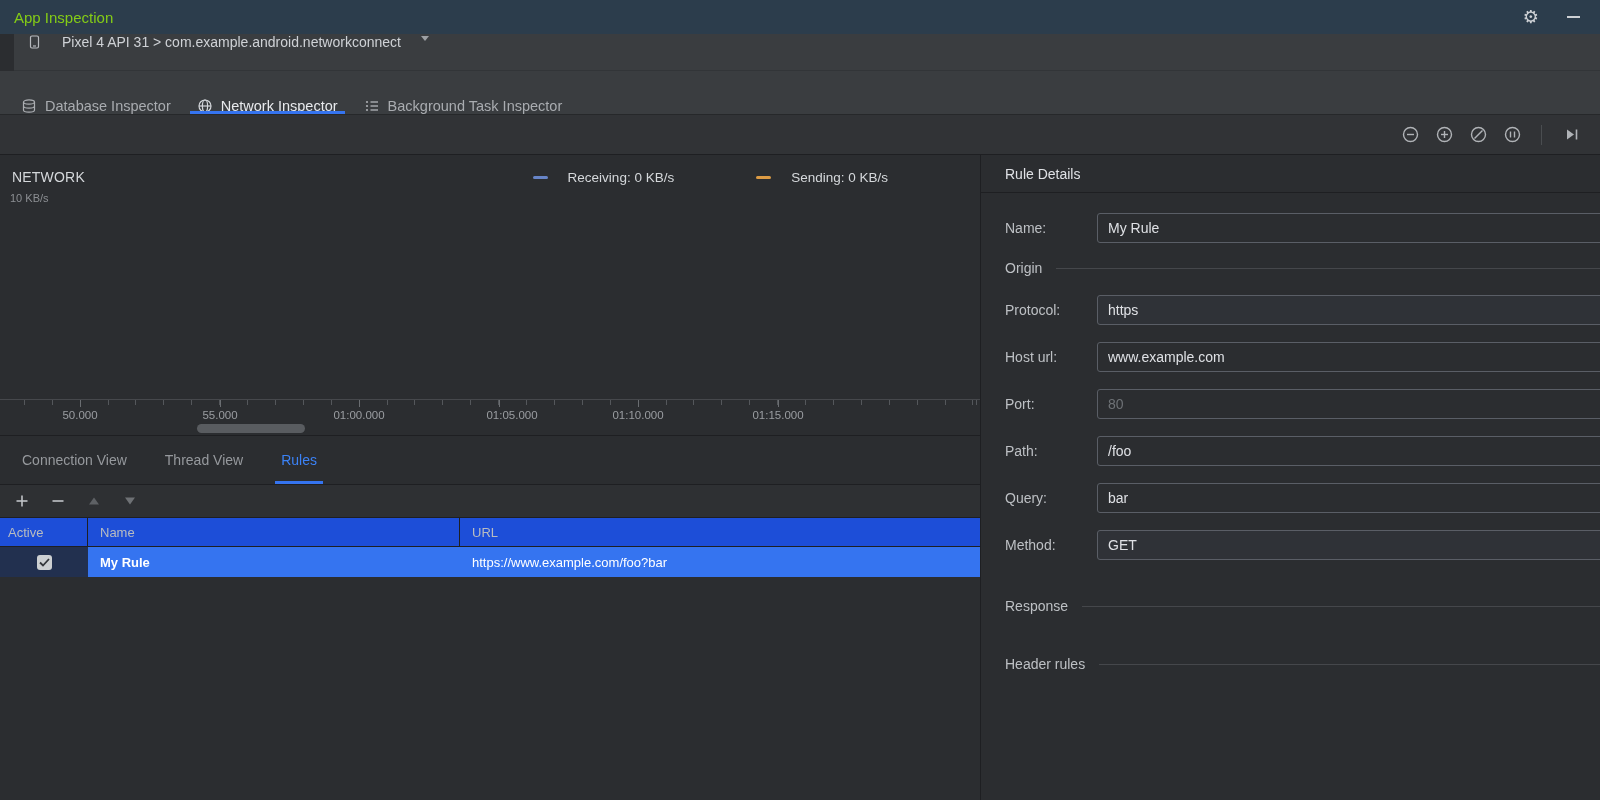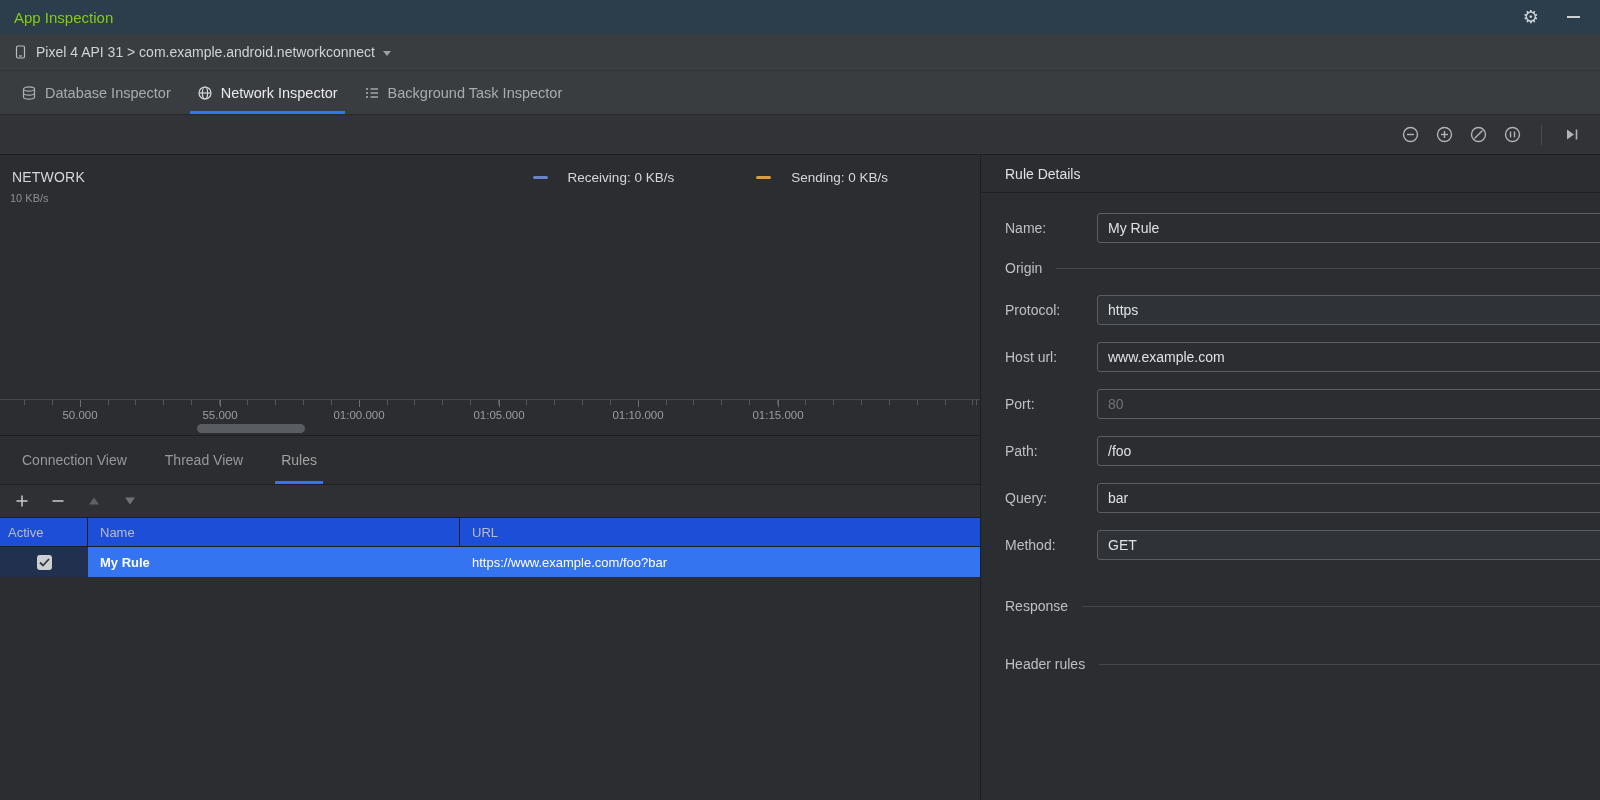--- a/index.html
+++ b/index.html
@@ -12,27 +12,27 @@
   .app { width:1600px; height:800px; display:flex; flex-direction:column; }
 
   
   .titlebar { height:34px; background:#2C3D4C; display:flex; align-items:center; padding:0 14px; flex:none; }
   .titlebar .title { font-size:15px; color:#84cc16; }
   .titlebar .spacer { flex:1; }
   .gear { font-size:18px; color:#CDD0D4; line-height:1; cursor:default; }
   .minbar { width:13px; height:2px; background:#CDD0D4; margin-left:28px; margin-right:6px; }
 
   
-  .devicebar { height:37px; background:#3A3D40; display:flex; align-items:center; padding:0 12px; gap:8px; flex:none; border-bottom:1px solid #323538; }
+  .devicebar { height:37px; background:#3A3D40; display:flex; padding:0 12px; gap:20px; flex:none; border-bottom:1px solid #323538;margin-left:14px; }
   .devicebar .dev-text { font-size:14px; color:#CFD2D6; }
   .tri-down { width:0; height:0; border-left:4px solid transparent; border-right:4px solid transparent; border-top:5px solid #9DA0A4; margin-top:2px; }
 
   
   .tabbar { height:44px; background:#3A3D40; display:flex; align-items:stretch; padding-left:8px; flex:none; border-bottom:1px solid #26282A; }
-  .itab { display:flex; align-items:center; gap:8px; padding:0 13px; font-size:14.5px; color:#A9ACB0; position:relative; cursor:default; }
+  .itab { display:flex; align-items:flex-end; gap:8px; padding:0 13px; font-size:14.5px; color:#A9ACB0; position:relative; cursor:default; }
   .itab svg { flex:none; }
   .itab.selected { color:#E8EAED; }
   .itab.selected::after { content:""; position:absolute; left:6px; right:6px; bottom:0; height:3px; background:#3574F0; }
 
   
   .ttoolbar { height:40px; background:#313336; border-bottom:1px solid #1E1F22; display:flex; align-items:center; justify-content:flex-end; padding-right:16px; gap:8px; flex:none; }
   .tbtn { width:26px; height:26px; display:flex; align-items:center; justify-content:center; border-radius:4px; }
   .tb-sep { width:1px; height:20px; background:#4A4D50; margin:0 8px; }
 
   
@@ -53,21 +53,21 @@
   .tick-strip { position:absolute; top:0; left:0; right:0; height:5px;
     background-image:repeating-linear-gradient(90deg,#54575B 0 1px,transparent 1px 27.9px);
     background-position:-4px 0; }
   .tickm { position:absolute; top:0; width:1px; height:7px; background:#6A6D71; }
   .tickl { position:absolute; top:9px; transform:translateX(-50%); font-size:11.5px; color:#9A9DA1; white-space:nowrap; }
   .hscroll { position:absolute; bottom:2px; left:197px; width:108px; height:9px; border-radius:4.5px; background:#595C60; }
 
   
   .viewtabs { height:50px; flex:none; display:flex; align-items:stretch; gap:26px; padding-left:16px; border-top:1px solid #1E1F22; border-bottom:1px solid #1E1F22; }
   .vtab { display:flex; align-items:center; padding:0 6px; font-size:14px; color:#96999D; position:relative; cursor:default; }
-  .vtab.selected { color:#a3a3a3; }
+  .vtab.selected { color:#3b82f6; }
   .vtab.selected::after { content:""; position:absolute; left:0; right:0; bottom:0; height:3px; background:#3574F0; }
 
   
   .rtoolbar { height:33px; flex:none; display:flex; align-items:center; gap:20px; padding-left:14px; background:#2E3033; border-bottom:1px solid #1E1F22; }
   .rbtn { width:16px; height:16px; display:flex; align-items:center; justify-content:center; }
 
   
   .thead { height:29px; flex:none; display:flex; align-items:stretch; background:#1d4ed8; border-bottom:1px solid #1E1F22; font-size:13px; color:#B9BCC0; }
   .th-active { width:88px; padding-left:8px; display:flex; align-items:center; border-right:1px solid #1E1F22; }
   .th-name { width:372px; padding-left:12px; display:flex; align-items:center; border-right:1px solid #1E1F22; }
@@ -212,21 +212,21 @@
           <div class="tick-strip"></div>
           <i class="tickm" style="left:80px"></i>
           <i class="tickm" style="left:220px"></i>
           <i class="tickm" style="left:359px"></i>
           <i class="tickm" style="left:499px"></i>
           <i class="tickm" style="left:638px"></i>
           <i class="tickm" style="left:778px"></i>
           <span class="tickl" style="left:80px">50.000</span>
           <span class="tickl" style="left:220px">55.000</span>
           <span class="tickl" style="left:359px">01:00.000</span>
-          <span class="tickl" style="left:499px">01:05.000</span>
+          <span class="tickl" style="left:512px">01:05.000</span>
           <span class="tickl" style="left:638px">01:10.000</span>
           <span class="tickl" style="left:778px">01:15.000</span>
           <div class="hscroll"></div>
         </div>
       </div>
 
       <div class="viewtabs">
         <div class="vtab">
           <span>Connection View</span>
         </div>

